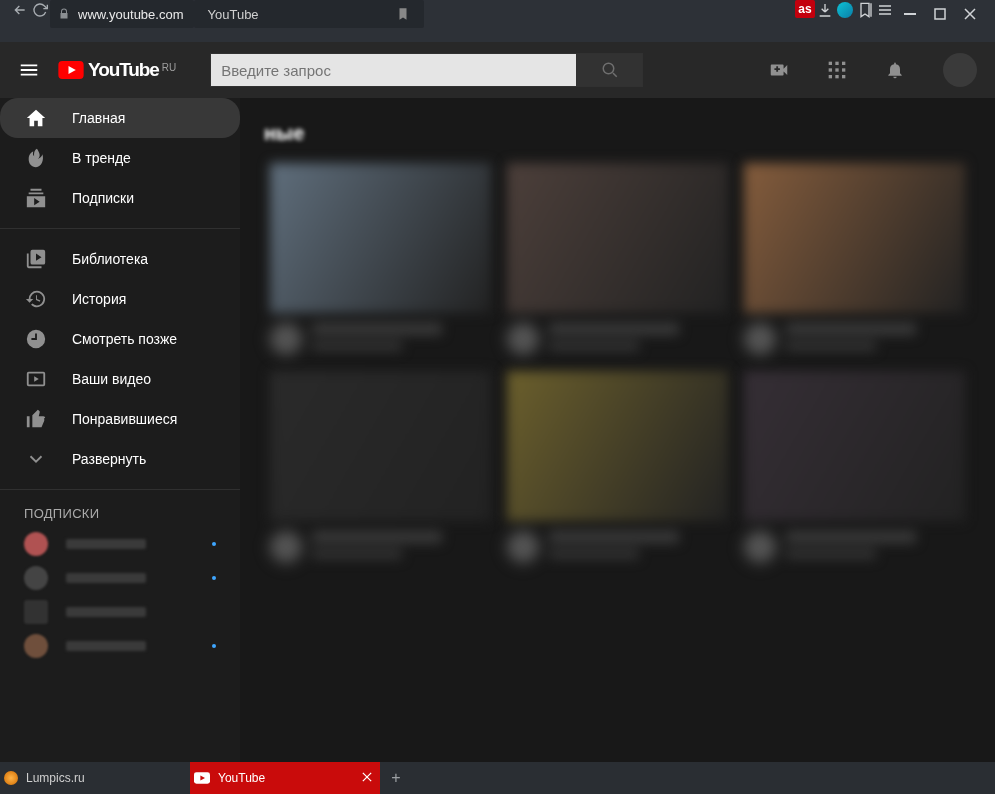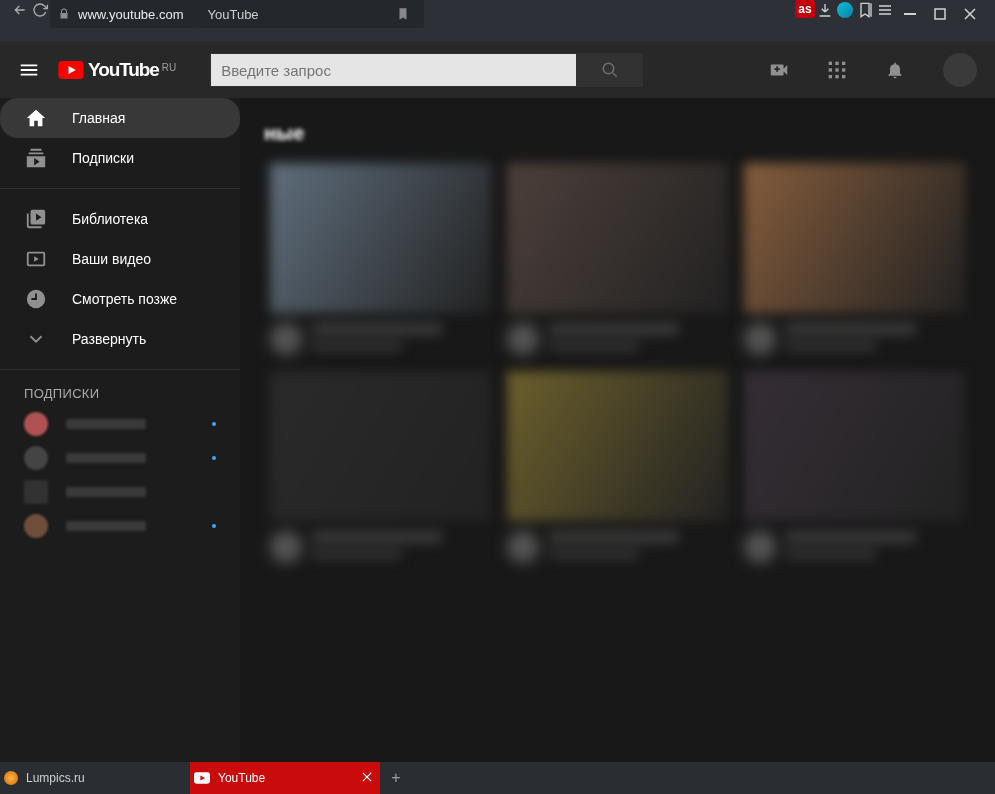--- a/index.html
+++ b/index.html
@@ -192,52 +192,76 @@
       <span class="icon">
           <svg width="22" height="22" viewBox="0 0 24 24" fill="currentColor">
             <path d="M12 3l10 9h-3v9h-5v-6h-4v6H5v-9H2l10-9z"></path>
           </svg>
         </span>
       <span>Главная</span>
     </div>
     <div class="side-item">
       <span class="icon">
           <svg width="22" height="22" viewBox="0 0 24 24" fill="currentColor">
+            <path d="M13 2s3 4 3 7-2 4-2 4 4-1 5-5c2 6-1 14-7 14-5 0-8-4-8-9 0-6 5-8 5-8s-1 4 1 5c0 0-1-6 3-8z"></path>
+          </svg>
+        </span>
+      <span>В тренде</span>
+    </div>
+    <div class="side-item">
+      <span class="icon">
+          <svg width="22" height="22" viewBox="0 0 24 24" fill="currentColor">
             <path d="M4 6h16v2H4zM6 2h12v2H6zM2 10h20v12H2V10zm8 2v8l6-4-6-4z"></path>
           </svg>
         </span>
       <span>Подписки</span>
     </div>
 
     <div class="side-sep"></div>
 
     <div class="side-item">
       <span class="icon">
           <svg width="22" height="22" viewBox="0 0 24 24" fill="currentColor">
             <path d="M4 6H2v14a2 2 0 002 2h14v-2H4V6zm16-4H8a2 2 0 00-2 2v12a2 2 0 002 2h12a2 2 0 002-2V4a2 2 0 00-2-2zm-8 12V6l6 4-6 4z"></path>
           </svg>
         </span>
       <span>Библиотека</span>
+    </div>
+    <div class="side-item">
+      <span class="icon">
+          <svg width="22" height="22" viewBox="0 0 24 24" fill="currentColor">
+            <path d="M13 3a9 9 0 00-9 9H1l4 4 4-4H6a7 7 0 117 7 7 7 0 01-5-2l-1.4 1.4A9 9 0 1013 3zm-1 5v5l4 2 .8-1.3L13 12V8h-1z"></path>
+          </svg>
+        </span>
+      <span>История</span>
+    </div>
+    <div class="side-item">
+      <span class="icon">
+          <svg width="22" height="22" viewBox="0 0 24 24" fill="currentColor">
+            <path d="M12 2a10 10 0 1010 10A10 10 0 0012 2zm1 11H7v-2h4V6h2v7z"></path>
+          </svg>
+        </span>
+      <span>Смотреть позже</span>
     </div>
     <div class="side-item">
       <span class="icon">
           <svg width="22" height="22" viewBox="0 0 24 24" fill="none" stroke="currentColor" stroke-width="2">
             <rect x="3" y="5" width="18" height="14" rx="1"></rect>
             <path d="M10 9l5 3-5 3V9z" fill="currentColor" stroke="none"></path>
           </svg>
         </span>
       <span>Ваши видео</span>
     </div>
     <div class="side-item">
       <span class="icon">
           <svg width="22" height="22" viewBox="0 0 24 24" fill="currentColor">
-            <path d="M12 2a10 10 0 1010 10A10 10 0 0012 2zm1 11H7v-2h4V6h2v7z"></path>
-          </svg>
-        </span>
-      <span>Смотреть позже</span>
+            <path d="M2 21h3V9H2v12zM22 11a2 2 0 00-2-2h-5l1-4V4a1 1 0 00-.3-.7L14 2l-6 6v13h10l3-7v-3z"></path>
+          </svg>
+        </span>
+      <span>Понравившиеся</span>
     </div>
     <div class="side-item">
       <span class="icon">
           <svg width="22" height="22" viewBox="0 0 24 24" fill="none" stroke="currentColor" stroke-width="2">
             <path d="M6 9l6 6 6-6"></path>
           </svg>
         </span>
       <span>Развернуть</span>
     </div>
 

